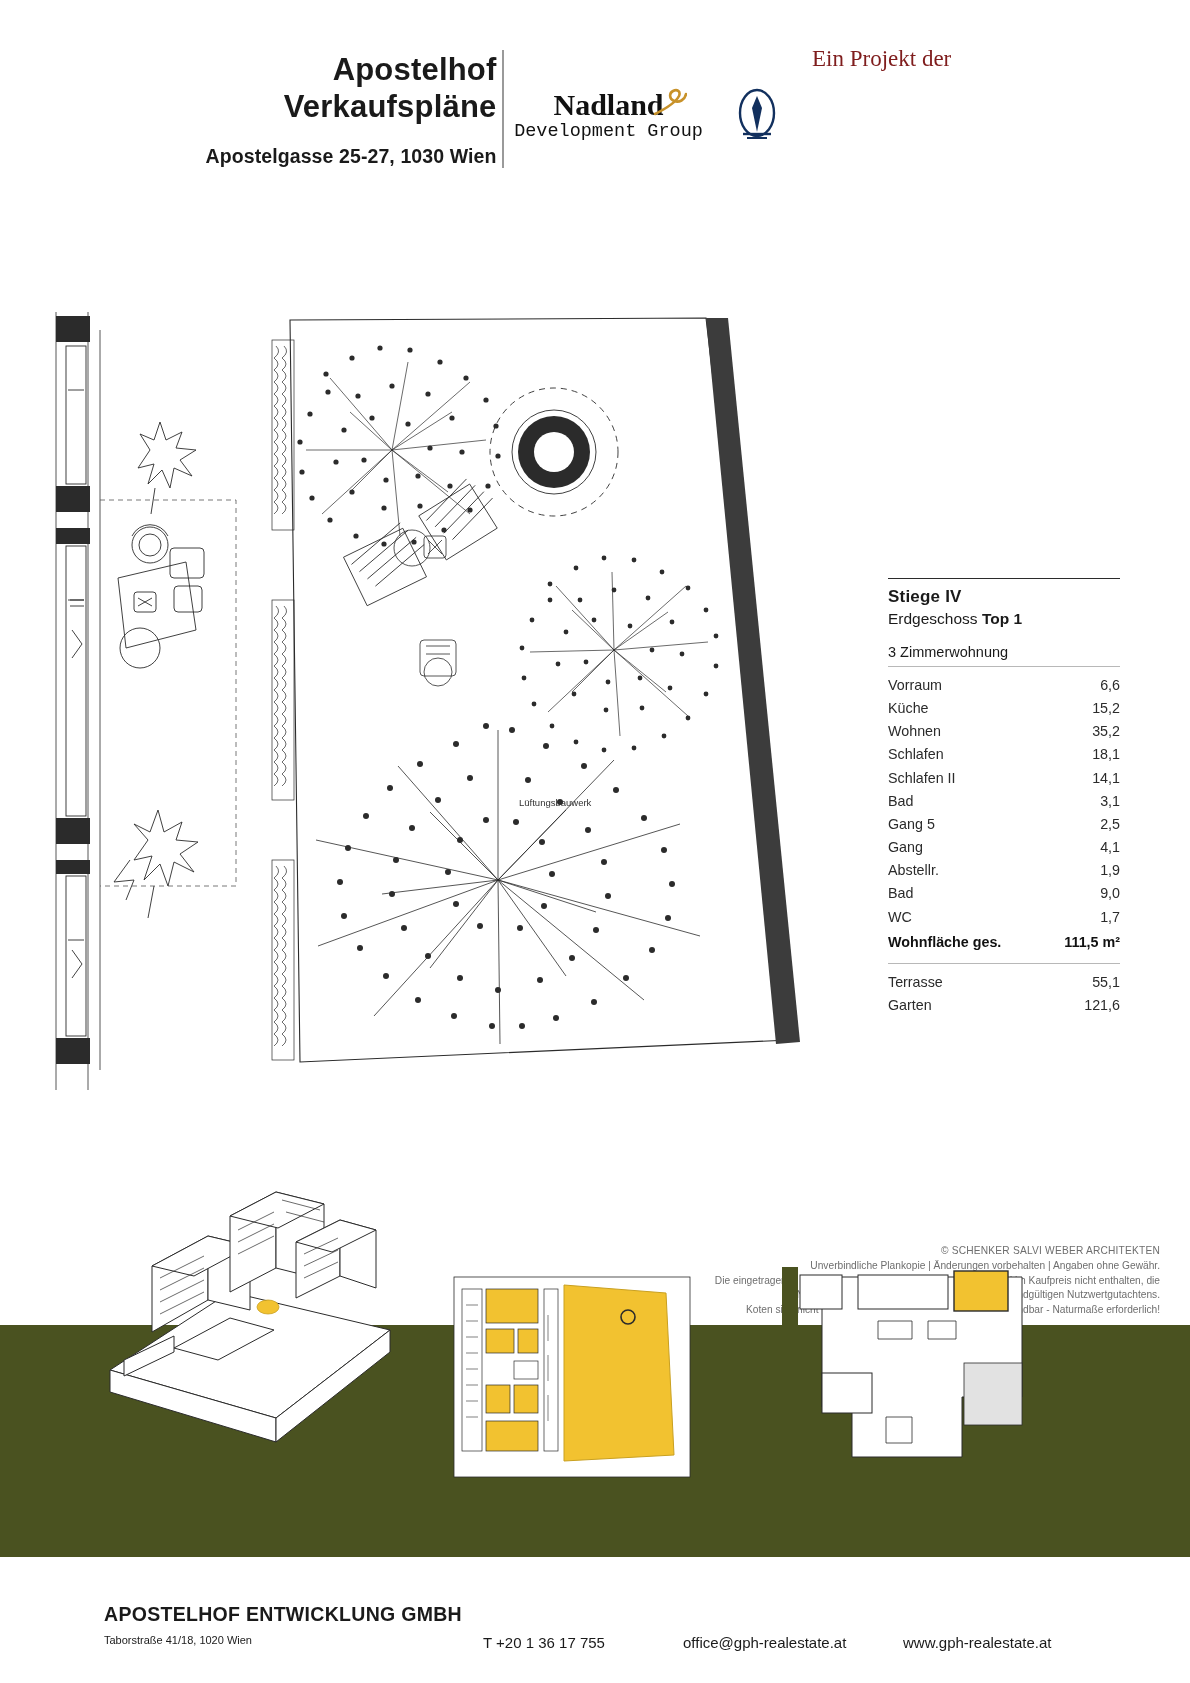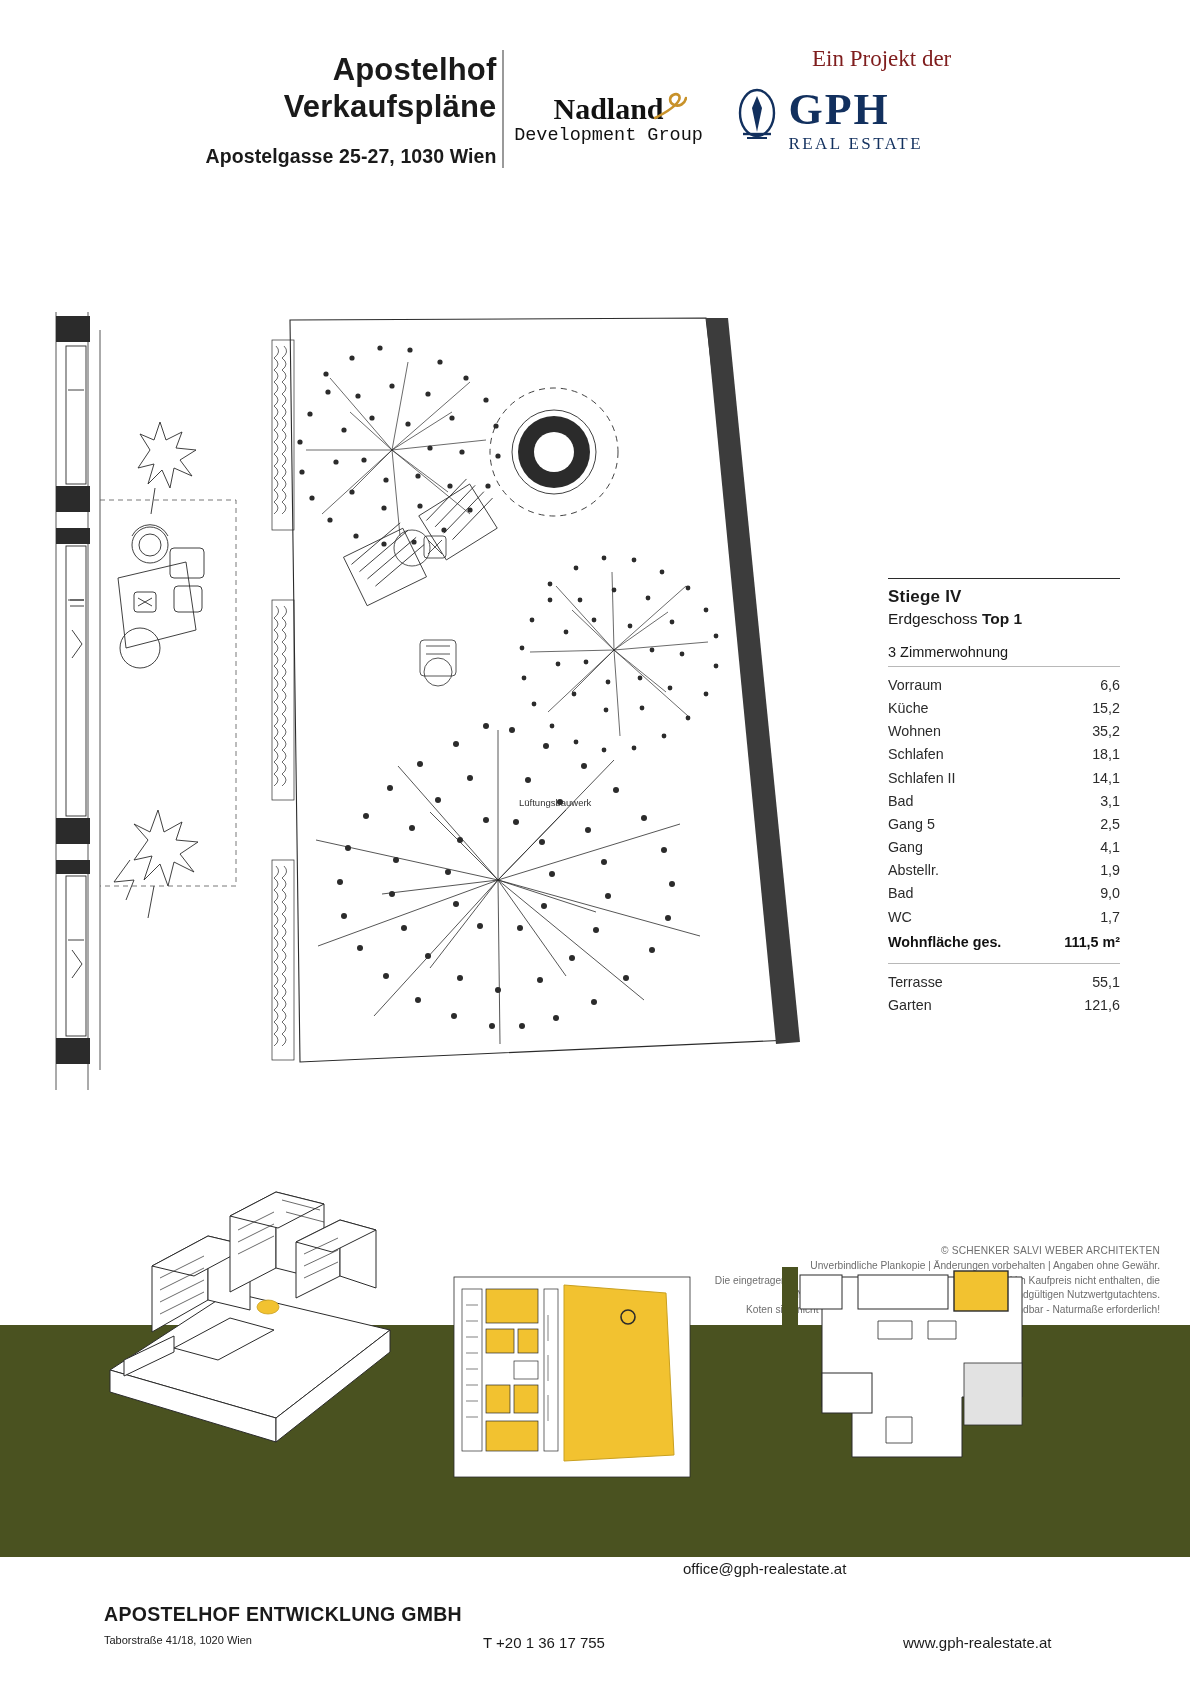--- a/index.html
+++ b/index.html
@@ -226,21 +226,21 @@
   }
   .company-tel {
     position: absolute;
     left: 483px;
     top: 1634px;
     font-size: 15px;
   }
   .company-mail {
     position: absolute;
     left: 683px;
-    top: 1560px;
+    top: 1634px;
     font-size: 15px;
   }
   .company-web {
     position: absolute;
     left: 903px;
     top: 1634px;
     font-size: 15px;
   }
   .luft-label {
     position: absolute;
@@ -269,24 +269,20 @@
           <path d="M2 26 C10 22 22 16 26 8 C28 3 24 1 20 3 C16 5 16 11 21 13 C26 15 32 12 33 6" fill="none" stroke="#c8922a" stroke-width="2.6" stroke-linecap="round"></path>
         </svg>
       </div>
       <div class="gph">
         <svg class="gph-mark" viewBox="0 0 44 56">
           <ellipse cx="22" cy="25" rx="17" ry="23" fill="none" stroke="#12305e" stroke-width="2.4"></ellipse>
           <path d="M22 8 L27 20 L22 44 L17 20 Z" fill="#12305e"></path>
           <path d="M8 46 L36 46" stroke="#12305e" stroke-width="2.4"></path>
           <path d="M12 50 L32 50" stroke="#12305e" stroke-width="2"></path>
         </svg>
-        <div class="gph-text">
-          <div class="gph-name">GPH</div>
-          <div class="gph-sub">REAL ESTATE</div>
-        </div>
       </div>
     </div>
   </div>
 </div>
 <div class="project-der">Ein Projekt der</div>
 
 <div class="plan-area">
   <svg class="plan-svg" width="1190" height="890" viewBox="0 0 1190 890">
 
     <g stroke="#2b2b2b" fill="none" stroke-width="0.8">

